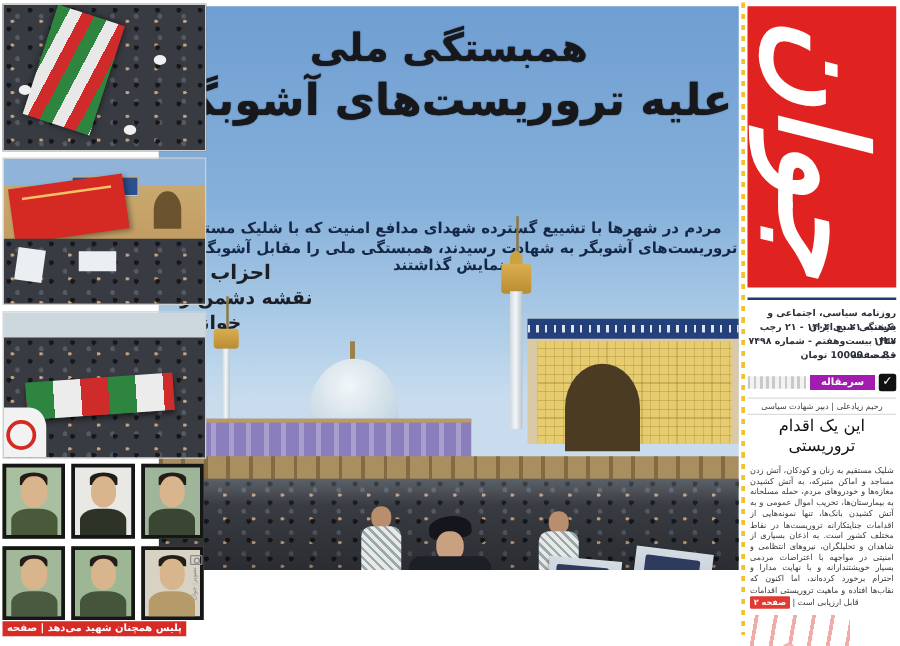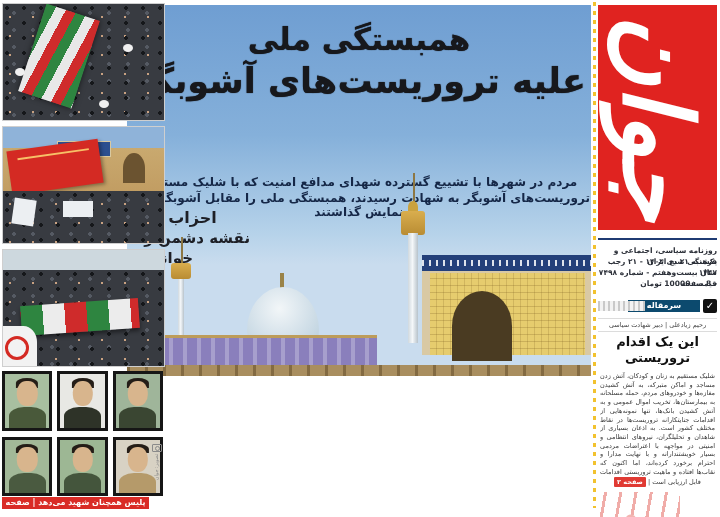--- a/index.html
+++ b/index.html
@@ -8,38 +8,38 @@
 
   
   #logo-box{right:3px;top:5px;width:119px;height:225px;background:#e02320;display:flex;align-items:center;justify-content:center;overflow:hidden;}
   #logo-text{color:#fff;font-size:96px;font-weight:bold;font-style:italic;transform:rotate(90deg);line-height:1;letter-spacing:-4px;}
   #dotted-sep{right:124px;top:2px;width:3px;height:506px;
     background-image:repeating-linear-gradient(180deg,#f2c22e 0 4px,transparent 4px 9px);}
   #info-rule{right:3px;top:238px;width:119px;height:2px;background:#1f3b73;}
   .info-line{right:3px;width:119px;text-align:right;color:#2b2f38;font-size:7.5px;line-height:11px;font-weight:bold;}
   #edit-header{right:3px;top:299px;width:119px;height:14px;}
   #check-box{position:absolute;right:0;top:0;width:14px;height:14px;background:#111;border-radius:2px;color:#fff;font-size:10px;line-height:14px;text-align:center;}
-  #edit-badge{position:absolute;right:17px;top:1px;width:72px;height:12px;background:#0c4a6e;color:#fff;font-size:8px;line-height:12px;text-align:center;font-weight:bold;}
+  #edit-badge{position:absolute;right:17px;top:1px;width:52px;height:12px;background:#a21caf;color:#fff;font-size:8px;line-height:12px;text-align:center;font-weight:bold;}
   #edit-hatch{position:absolute;right:72px;top:2px;left:0;height:10px;
     background:repeating-linear-gradient(90deg,#c9c9c9 0 2px,#f2f2f2 2px 5px);}
   #byline{right:3px;top:318px;width:119px;text-align:center;color:#444;font-size:6.5px;border-top:1px solid #dcdcdc;border-bottom:1px solid #dcdcdc;padding:2px 0;}
-  .edit-title{right:3px;width:119px;text-align:center;color:#111;font-weight:bold;font-size:13px;line-height:16px;}
+  .edit-title{right:3px;width:119px;text-align:center;color:#111;font-weight:normal;font-size:13px;line-height:16px;}
   #edit-body{right:5px;top:372px;width:115px;height:104px;color:#3a3a3a;font-size:6.5px;line-height:8.7px;text-align:justify;overflow:hidden;}
-  #edit-close{right:5px;top:477px;width:115px;color:#3a3a3a;font-size:6.5px;line-height:10px;text-align:center;}
+  #edit-close{right:5px;top:477px;width:115px;color:#3a3a3a;font-size:6.5px;line-height:10px;text-align:left;}
   .page-chip{display:inline-block;background:#e03a33;color:#fff;font-weight:bold;padding:0 3px;border-radius:1px;}
   #partial-graphic{right:40px;top:492px;width:82px;height:25px;overflow:hidden;}
   #partial-graphic .strokes{width:100%;height:40px;
     background:
       radial-gradient(circle at 12% 80%, #f2b5b1 0 4px, transparent 5px),
       radial-gradient(circle at 40% 70%, #f2b5b1 0 5px, transparent 6px),
       radial-gradient(circle at 68% 85%, #f2b5b1 0 4px, transparent 5px),
       repeating-linear-gradient(100deg, transparent 0 6px, #f0aca8 6px 9px, transparent 9px 15px);}
 
   
-  #main-photo{left:127px;top:5px;right:129px;height:371px;background:linear-gradient(180deg,#6f9ed2 0%,#85b0da 35%,#b7d3ea 62%,#c9dcee 70%);overflow:hidden;}
+  #main-photo{left:127px;top:5px;right:129px;height:451px;background:linear-gradient(180deg,#6f9ed2 0%,#85b0da 35%,#b7d3ea 62%,#c9dcee 70%);overflow:hidden;}
   .headline{width:100%;text-align:center;color:#17181c;font-weight:bold;letter-spacing:-1px;text-shadow:0 0 1px #17181c;}
   #headline1{top:16px;font-size:31px;}
   #headline2{top:56px;font-size:35px;}
   .subhead{width:100%;text-align:center;color:#152747;font-size:12px;font-weight:bold;margin-top:48px;}
   #subhead1{top:122px;}
   #subhead2{top:138px;}
   #secondary-head{left:12px;top:203px;width:160px;text-align:left;color:#1d1f26;}
   #secondary-line1{font-size:16px;font-weight:bold;line-height:20px;}
   #secondary-line2{font-size:15px;font-weight:bold;line-height:20px;}
   #secondary-page{font-size:7px;color:#334;margin-top:2px;}

